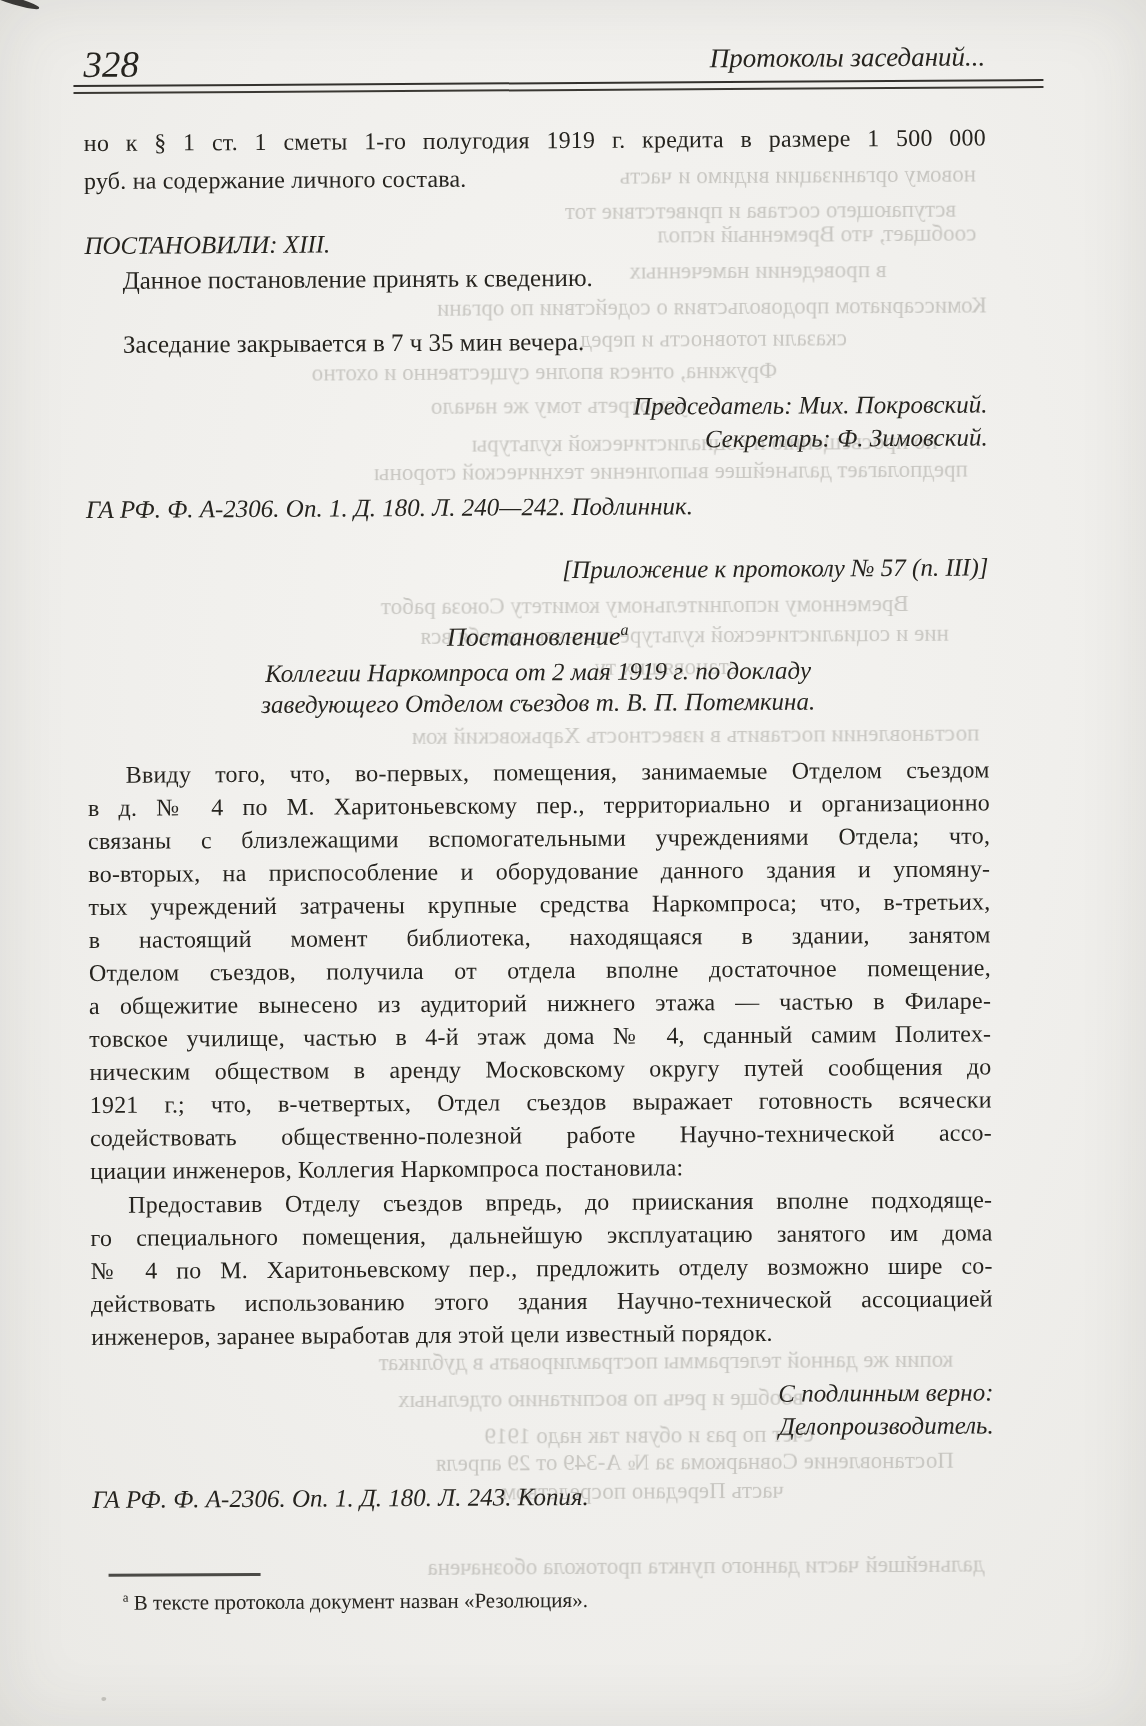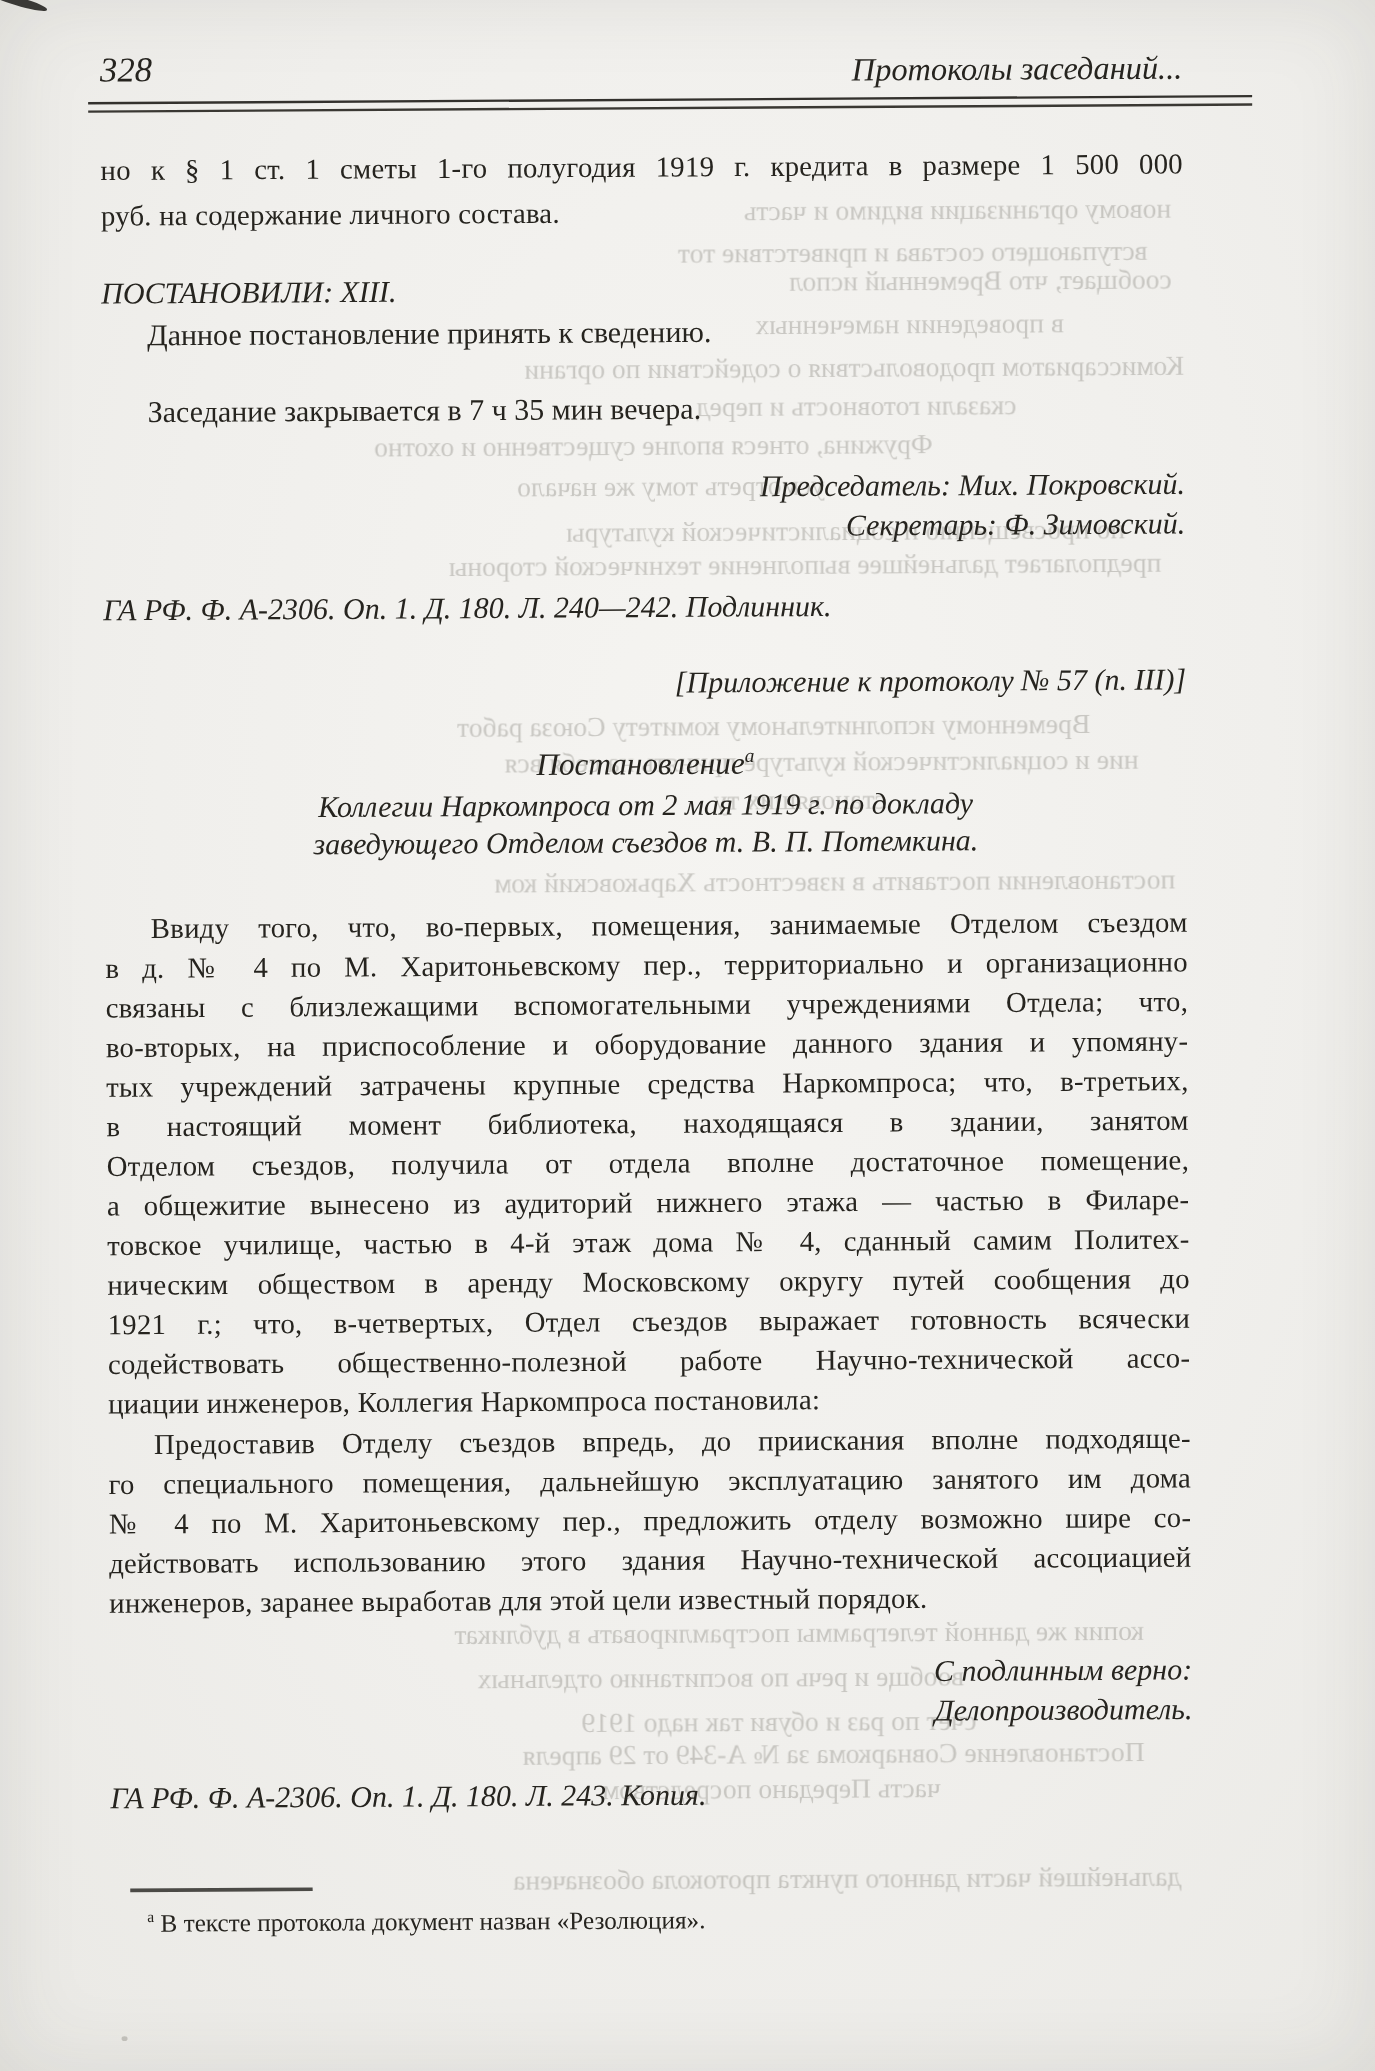--- a/index.html
+++ b/index.html
@@ -14,21 +14,21 @@
   .abs{position:absolute; left:88px; width:902px;}
   .it{font-style:italic;}
   .right{text-align:right;}
   .center{text-align:center;}
   .line{font-size:24px; line-height:33px; letter-spacing:0.2px;}
   .just{text-align:justify; text-align-last:justify;}
   .lastline{text-align:left; text-align-last:left;}
   .indent{text-indent:38px;}
   .single{font-size:25px; line-height:34px;}
   .header-row{top:40px; height:36px;}
-  .pagenum{position:absolute; left:0; top:0; font-size:29px; font-style:italic;}
+  .pagenum{position:absolute; left:0; top:0; font-size:37px; font-style:italic;}
   .runtitle{position:absolute; right:0; top:4px; font-size:27px; font-style:italic;}
   .hrule{position:absolute; left:78px; top:82px; width:970px; height:5px;
          border-top:2px solid #33312d; border-bottom:2px solid #3a3833;}
   .fnrule{position:absolute; left:104px; top:1571px; width:152px; height:3px; background:#4b4a46;}
   .footnote{font-size:21px; line-height:28px;}
   sup{font-size:0.62em; vertical-align:super; line-height:0;}
   .bleed{
     position:absolute; white-space:nowrap; overflow:hidden;
     font-size:23px; line-height:28px; color:#8f8d86; opacity:0.42;
     transform:scaleX(-1); filter:blur(0.6px); pointer-events:none;

